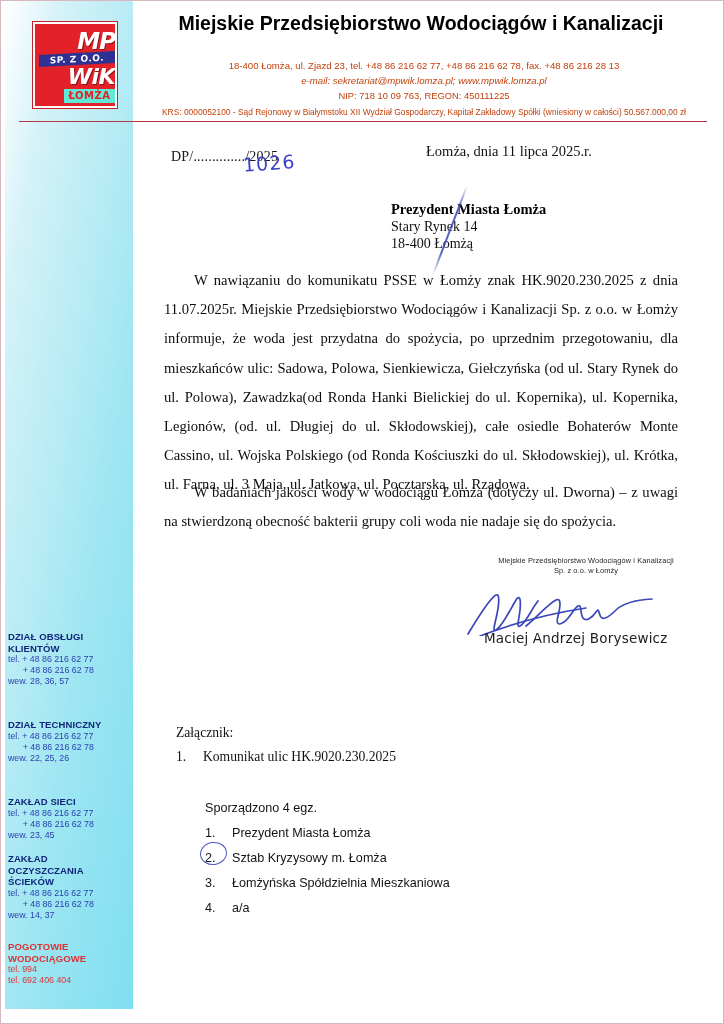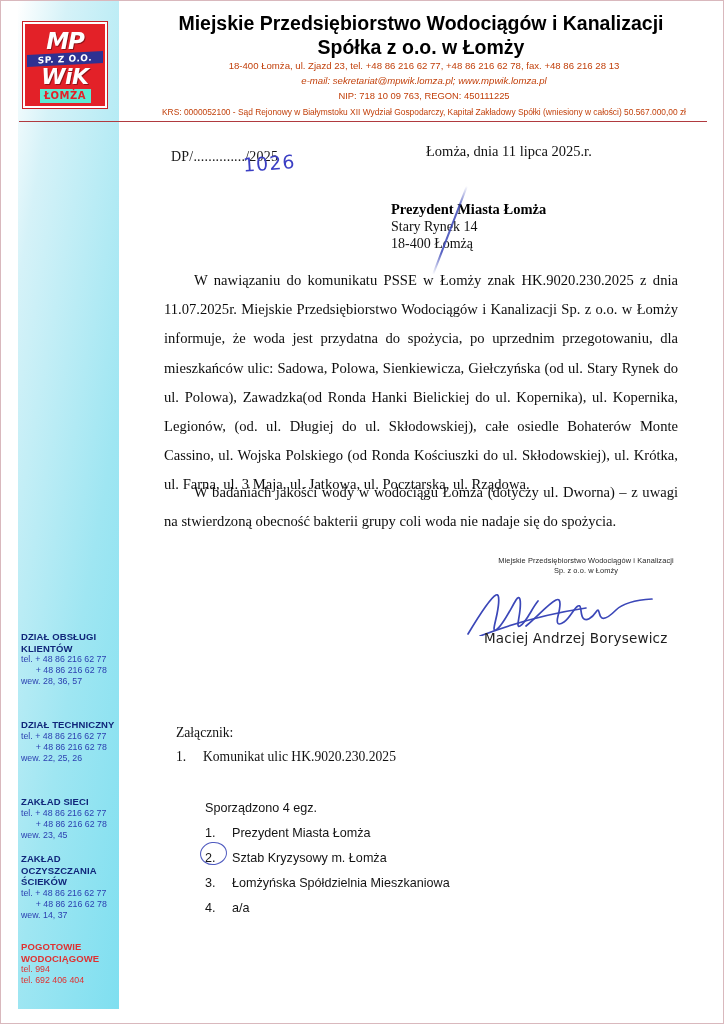--- a/index.html
+++ b/index.html
@@ -16,23 +16,23 @@
     height: 1024px;
     background: #ffffff;
     overflow: hidden;
     box-sizing: border-box;
     border: 1px solid #d9b8bd;
   }
 
   
   .sidebar {
     position: absolute;
-    left: 17px;
+    left: 4px;
     top: 0;
-    width: 101px;
+    width: 128px;
     height: 1008px;
     background: linear-gradient(100deg, #ffffff 0%, #d5f2f8 18%, #9fe6f2 62%, #7fdff0 100%);
     z-index: 1;
   }
   .sidebar-inner {
     position: absolute;
     left: 0;
     top: 0;
     width: 108px;
     height: 1008px;
@@ -59,31 +59,31 @@
     line-height: 11.2px;
     white-space: pre;
   }
   .side-line.red {
     color: #e03131;
   }
 
   
   .logo {
     position: absolute;
-    left: 22px;
+    left: 32px;
     top: 21px;
     width: 80px;
     height: 82px;
     background: #e32128;
     border: 2px solid #ffffff;
     box-shadow: 0 0 0 1px #c81f26;
     z-index: 3;
     display: flex;
     flex-direction: column;
-    align-items: center;
+    align-items: flex-end;
     justify-content: center;
     overflow: hidden;
   }
   .logo-mp {
     font-family: "DejaVu Sans", sans-serif;
     font-weight: bold;
     font-style: italic;
     font-size: 23px;
     color: #ffffff;
     line-height: 22px;
@@ -384,21 +384,20 @@
 
   <div class="logo">
     <div class="logo-mp">MP</div>
     <div class="logo-band">SP. Z O.O.</div>
     <div class="logo-wik">WiK</div>
     <div class="logo-bar">ŁOMŻA</div>
   </div>
 
   <div class="company-name">
     <div>Miejskie Przedsiębiorstwo Wodociągów i Kanalizacji</div>
-    <div>Spółka z o.o. w Łomży</div>
   </div>
 
   <div class="hdr-lines">
     <div class="hdr-contact">18-400 Łomża, ul. Zjazd 23, tel. +48 86 216 62 77, +48 86 216 62 78, fax. +48 86 216 28 13</div>
     <div class="hdr-email">e-mail: sekretariat@mpwik.lomza.pl; www.mpwik.lomza.pl</div>
     <div class="hdr-nip">NIP: 718 10 09 763, REGON: 450111225</div>
     <div class="hdr-krs">KRS: 0000052100 - Sąd Rejonowy w Białymstoku XII Wydział Gospodarczy, Kapitał Zakładowy Spółki (wniesiony w całości) 50.567.000,00 zł</div>
   </div>
 
   <div class="redrule"></div>

